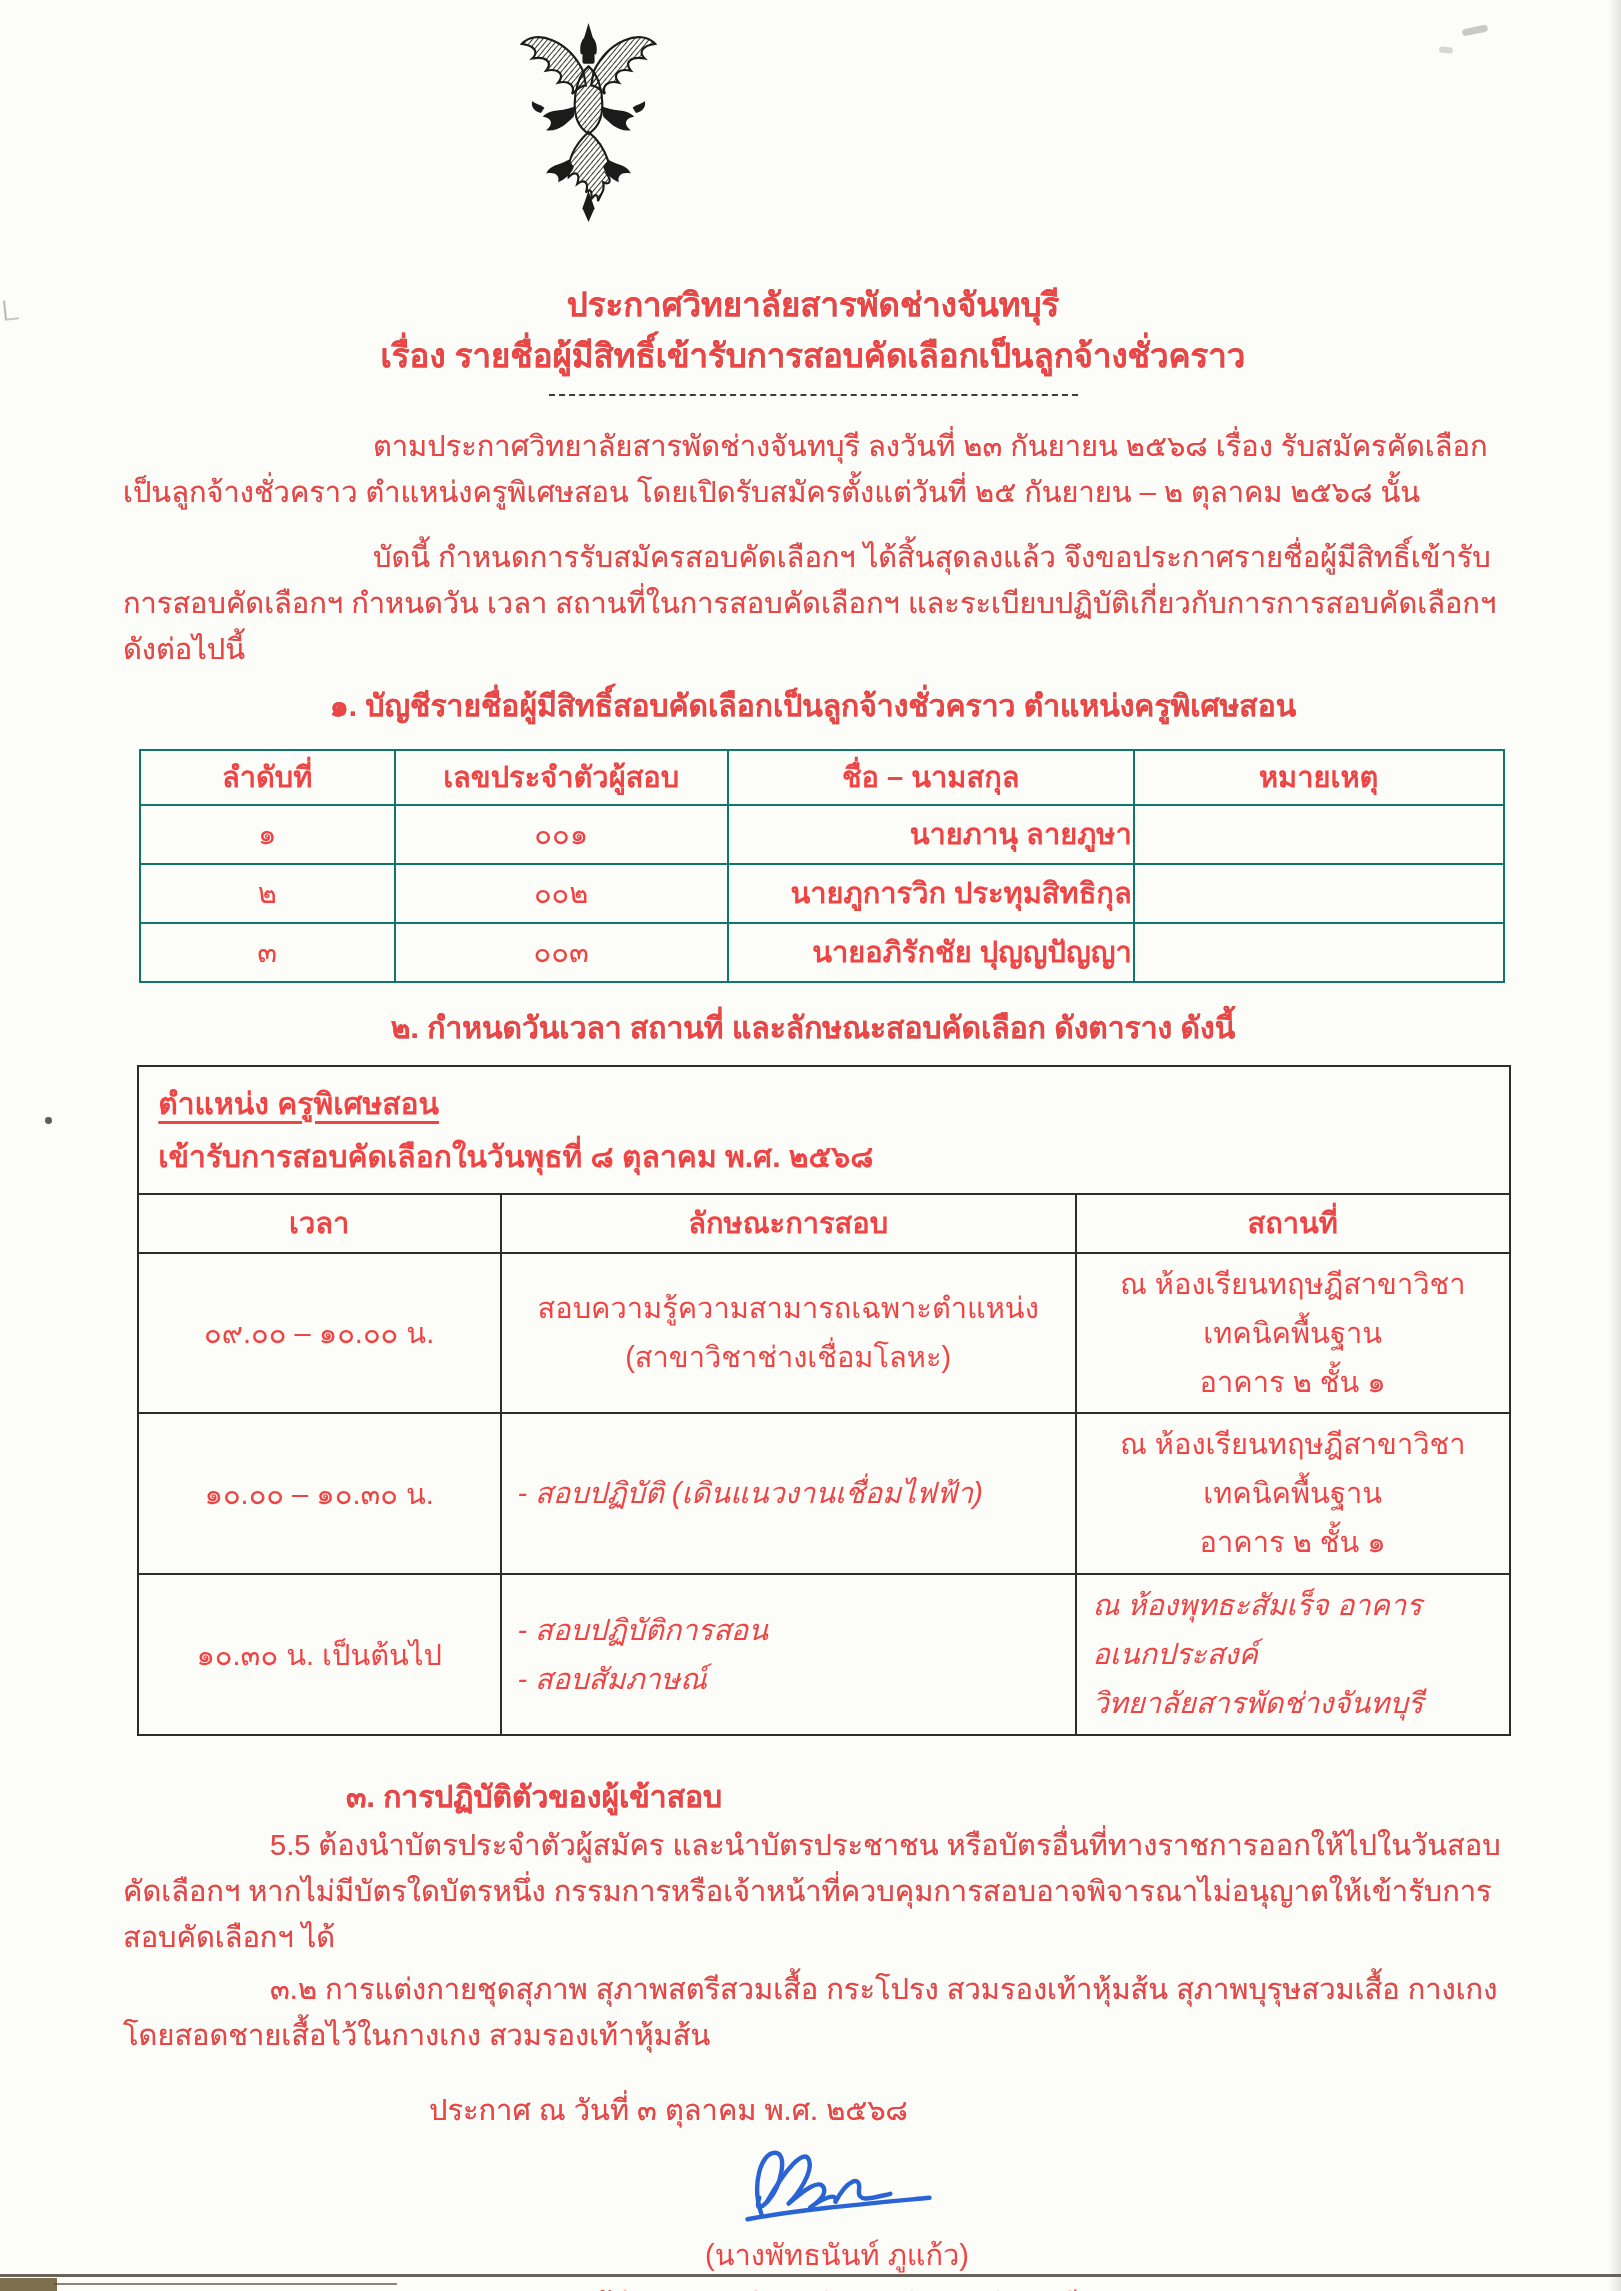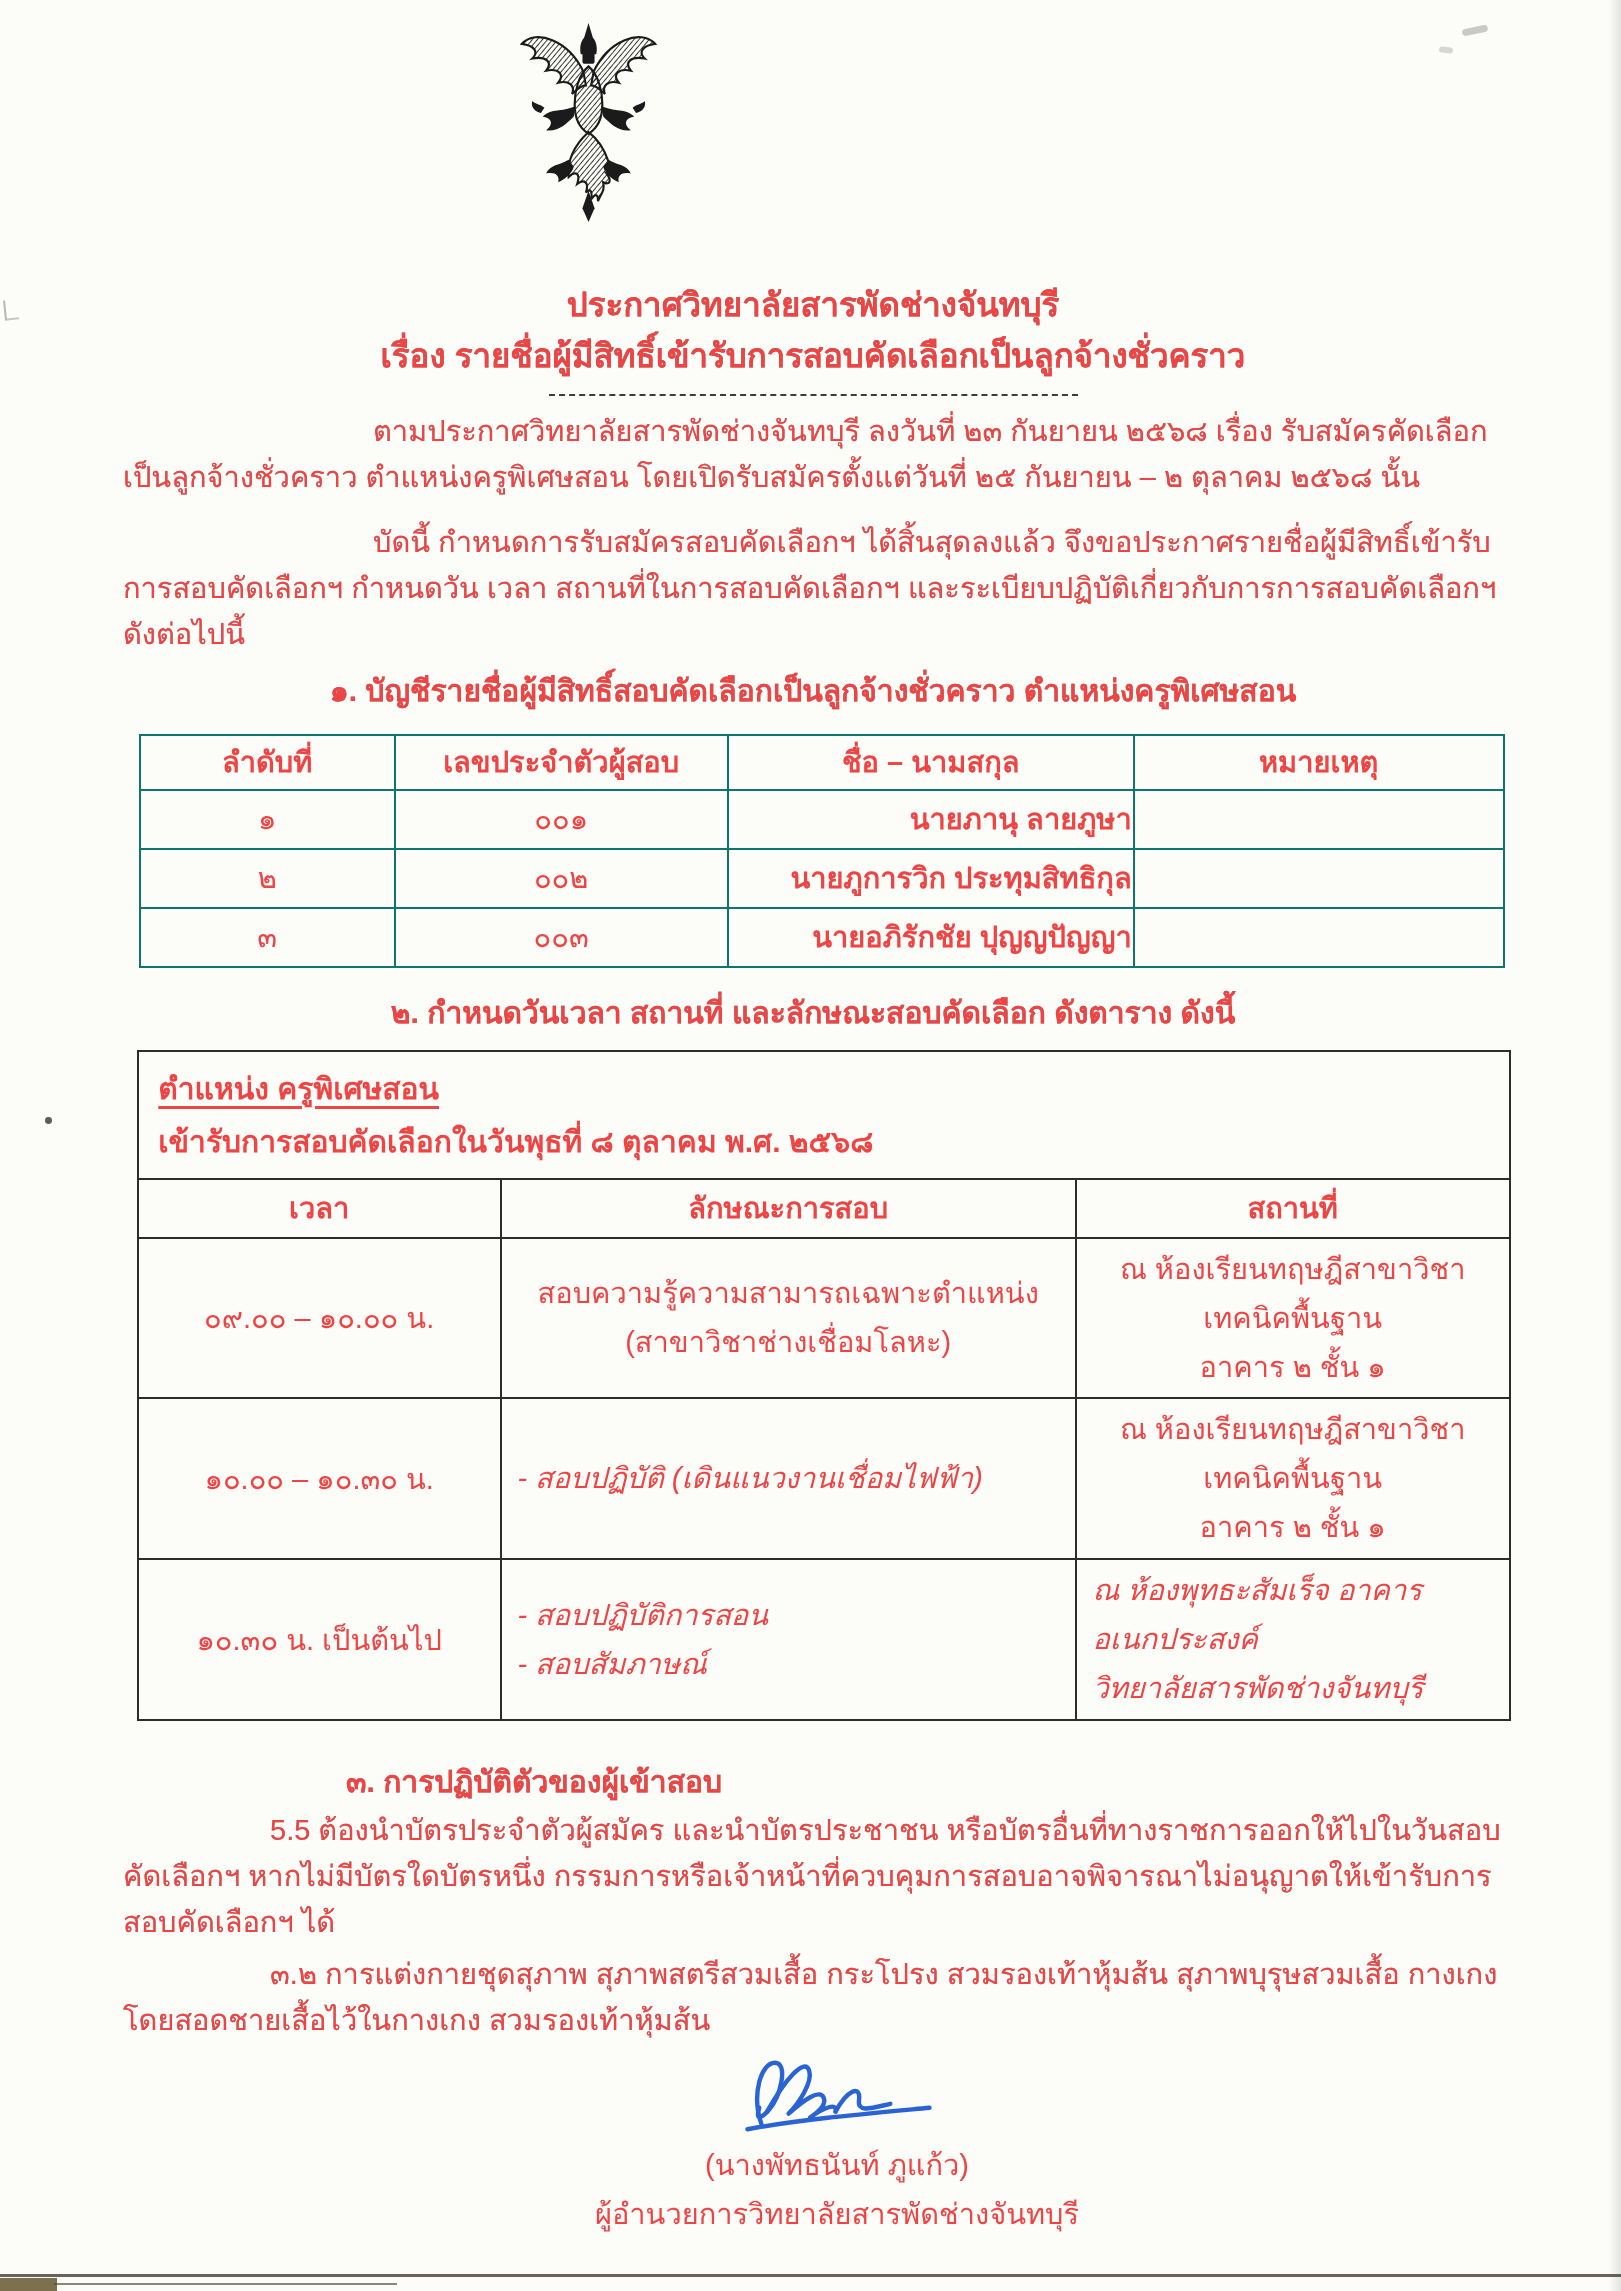--- a/index.html
+++ b/index.html
@@ -17,21 +17,21 @@
     text-align:center;font-size:33px;font-weight:bold;line-height:49px;
     text-shadow:0 0 0.5px rgba(20,20,20,.55);
   }
   .t1{margin-top:23.5px;}
   .t2{margin-top:2px;}
   .divider{width:529px;margin:13.7px auto 0;border-top:2px dashed #3c3c3c;height:0;}
   .body{
     font-size:29px;line-height:46px;margin:0;
     text-shadow:0 0 0.4px rgba(25,25,25,.45);
   }
-  .ind{text-indent:250px;margin-top:12px;}
+  .ind{text-indent:250px;margin-top:27px;}
   .p2{margin-top:19.6px;}
   .ind3{text-indent:147px;margin-top:2px;}
   .i2{margin-top:5.9px;}
   .sec-c{
     text-align:center;font-size:30px;font-weight:bold;line-height:47px;
     text-shadow:0 0 0.5px rgba(20,20,20,.5);
   }
   .sec1{margin-top:9.8px;}
   .sec2{margin-top:21.6px;}
   .sec-l{
@@ -213,20 +213,21 @@
             <div>วิทยาลัยสารพัดช่างจันทบุรี</div>
           </td>
         </tr>
       </tbody>
     </table>
 
     <div class="sec-l">๓.  การปฏิบัติตัวของผู้เข้าสอบ</div>
     <p class="body ind3">5.5 ต้องนำบัตรประจำตัวผู้สมัคร และนำบัตรประชาชน หรือบัตรอื่นที่ทางราชการออกให้ไปในวันสอบคัดเลือกฯ หากไม่มีบัตรใดบัตรหนึ่ง กรรมการหรือเจ้าหน้าที่ควบคุมการสอบอาจพิจารณาไม่อนุญาตให้เข้ารับการสอบคัดเลือกฯ ได้</p>
     <p class="body ind3 i2">๓.๒ การแต่งกายชุดสุภาพ สุภาพสตรีสวมเสื้อ กระโปรง สวมรองเท้าหุ้มส้น สุภาพบุรุษสวมเสื้อ กางเกง โดยสอดชายเสื้อไว้ในกางเกง สวมรองเท้าหุ้มส้น</p>
 
+    <div class="announce">ประกาศ  ณ  วันที่  ๓  ตุลาคม  พ.ศ. ๒๕๖๘</div>
 
     <div class="sig-block">
       <svg class="sig-svg" viewBox="0 0 260 92" xmlns="http://www.w3.org/2000/svg">
         <g fill="none" stroke="#2a63d4" stroke-width="4.5" stroke-linecap="round" stroke-linejoin="round">
           <path d="M52 74 C42 44 52 12 66 12 C80 12 72 46 60 60 C52 69 46 72 50 58"></path>
           <path d="M58 62 C76 30 96 6 101 20 C105 32 90 54 80 64 C96 50 112 38 116 48 C119 56 108 64 102 68 C116 58 130 52 128 62"></path>
           <path d="M128 62 C140 40 154 34 152 50 C150 64 166 58 184 54"></path>
           <path d="M38 80 C90 70 160 64 224 58"></path>
         </g>
       </svg>

